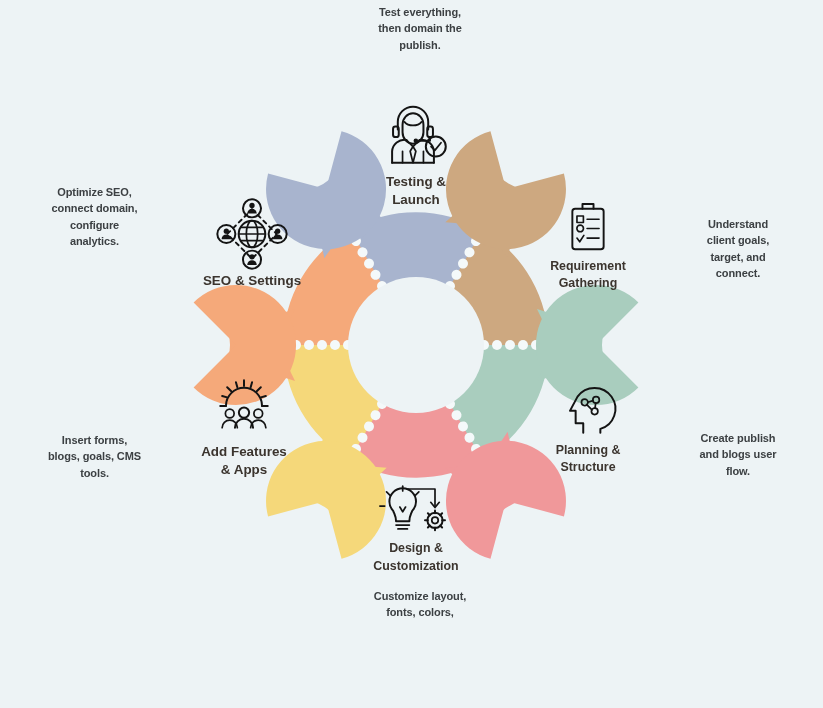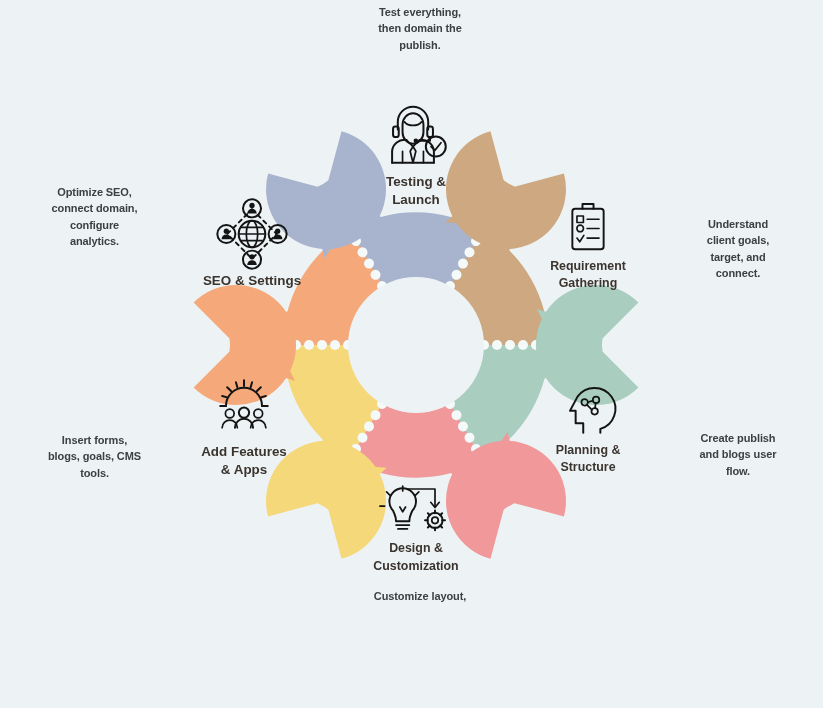--- a/index.html
+++ b/index.html
@@ -337,20 +337,21 @@
   </div>
 
   <div class="callout right-dn">
     <div>Create publish</div>
     <div>and blogs user</div>
     <div>flow.</div>
   </div>
 
   <div class="callout bottom">
     <div>Customize layout,</div>
+    <div>fonts, colors,</div>
   </div>
 
   <div class="callout left-dn">
     <div>Insert forms,</div>
     <div>blogs, goals, CMS</div>
     <div>tools.</div>
   </div>
 
   <div class="callout left-up">
     <div>Optimize SEO,</div>

